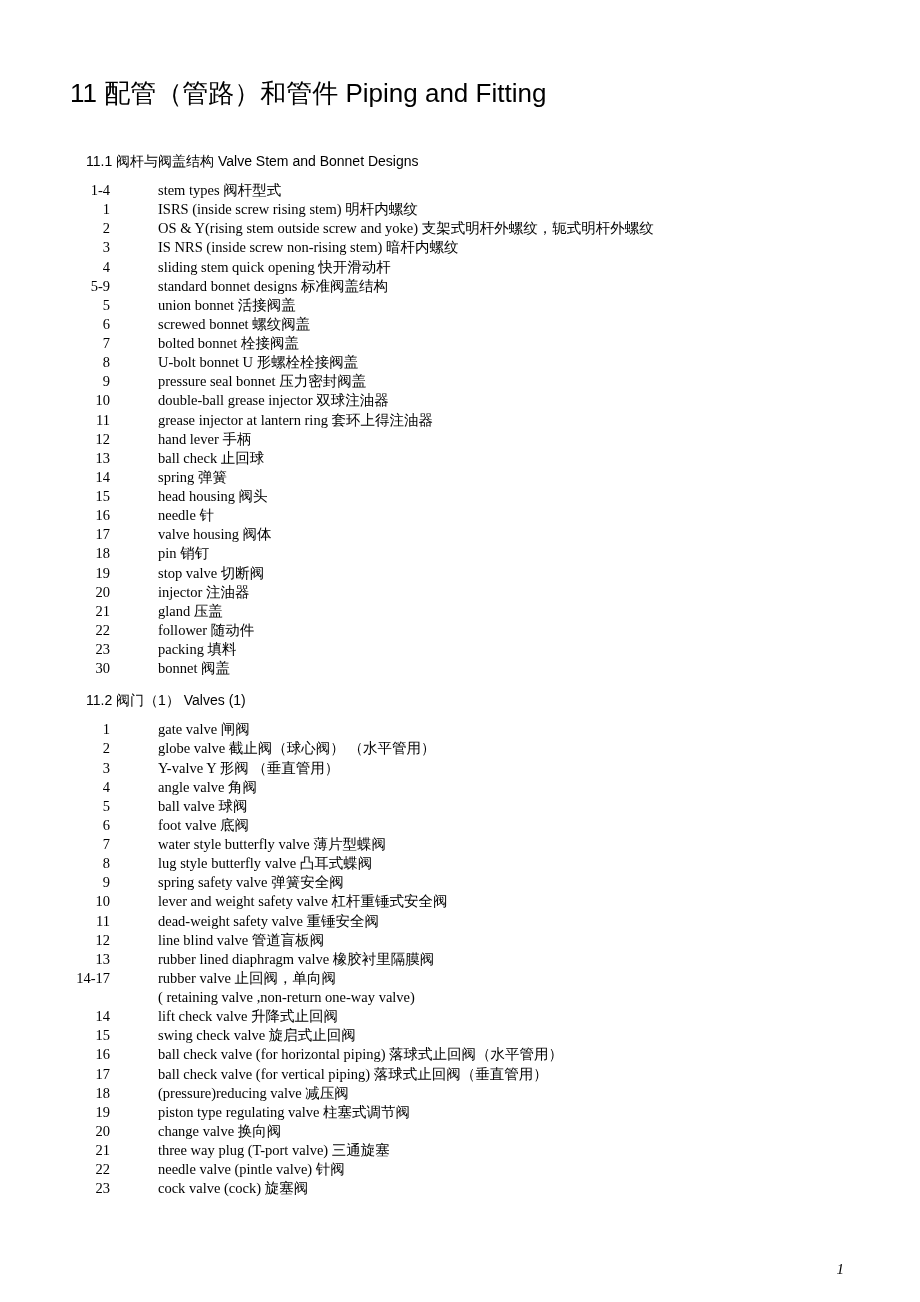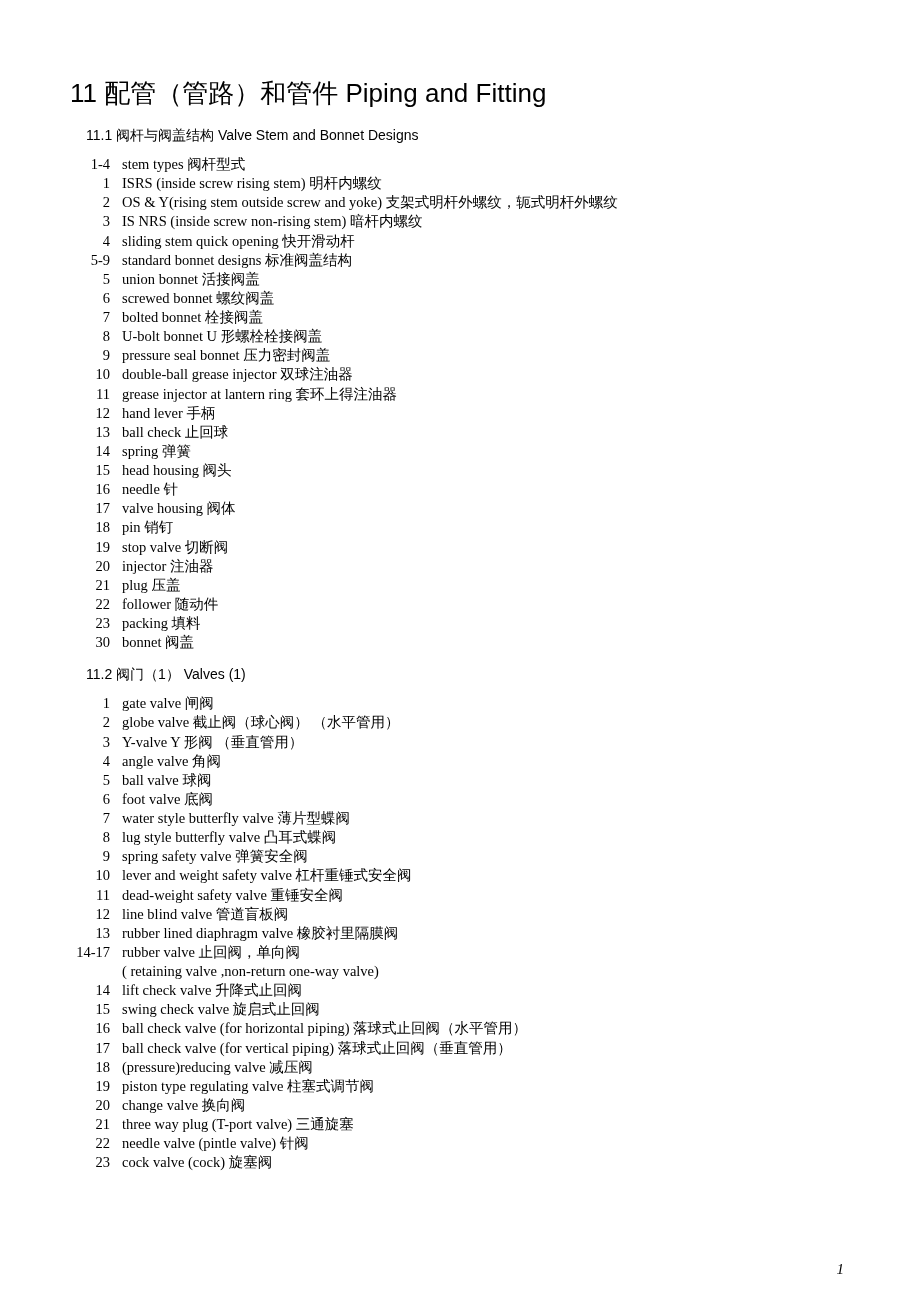--- a/index.html
+++ b/index.html
@@ -13,36 +13,37 @@
     }
     .page {
       padding: 76px 70px 40px 70px;
       box-sizing: border-box;
       min-height: 1302px;
       position: relative;
     }
     .h1 {
       font-size: 26px;
       font-weight: normal;
-      margin: 0 0 16px 0;
+      margin: 0 0 42px 0;
       font-family: Arial, "SimHei", sans-serif;
     }
     .h2 {
       font-size: 14px;
       font-weight: normal;
       margin: 14px 0 10px 16px;
       font-family: Arial, "SimHei", sans-serif;
     }
     .item-list {
       font-size: 14.5px;
       line-height: 1.32;
     }
     .row {
       display: flex;
       align-items: flex-start;
+      gap: 36px;
     }
     .num {
       width: 40px;
       text-align: right;
       padding-right: 12px;
       flex-shrink: 0;
       font-family: "Times New Roman", serif;
     }
     .txt {
       flex: 1;
@@ -148,21 +149,21 @@
         <div class="row">
           <div class="num">19</div>
           <div class="txt">stop valve   切断阀</div>
         </div>
         <div class="row">
           <div class="num">20</div>
           <div class="txt">injector   注油器</div>
         </div>
         <div class="row">
           <div class="num">21</div>
-          <div class="txt">plug   压盖</div>
+          <div class="txt">gland   压盖</div>
         </div>
         <div class="row">
           <div class="num">22</div>
           <div class="txt">follower   随动件</div>
         </div>
         <div class="row">
           <div class="num">23</div>
           <div class="txt">packing   填料</div>
         </div>
         <div class="row">

